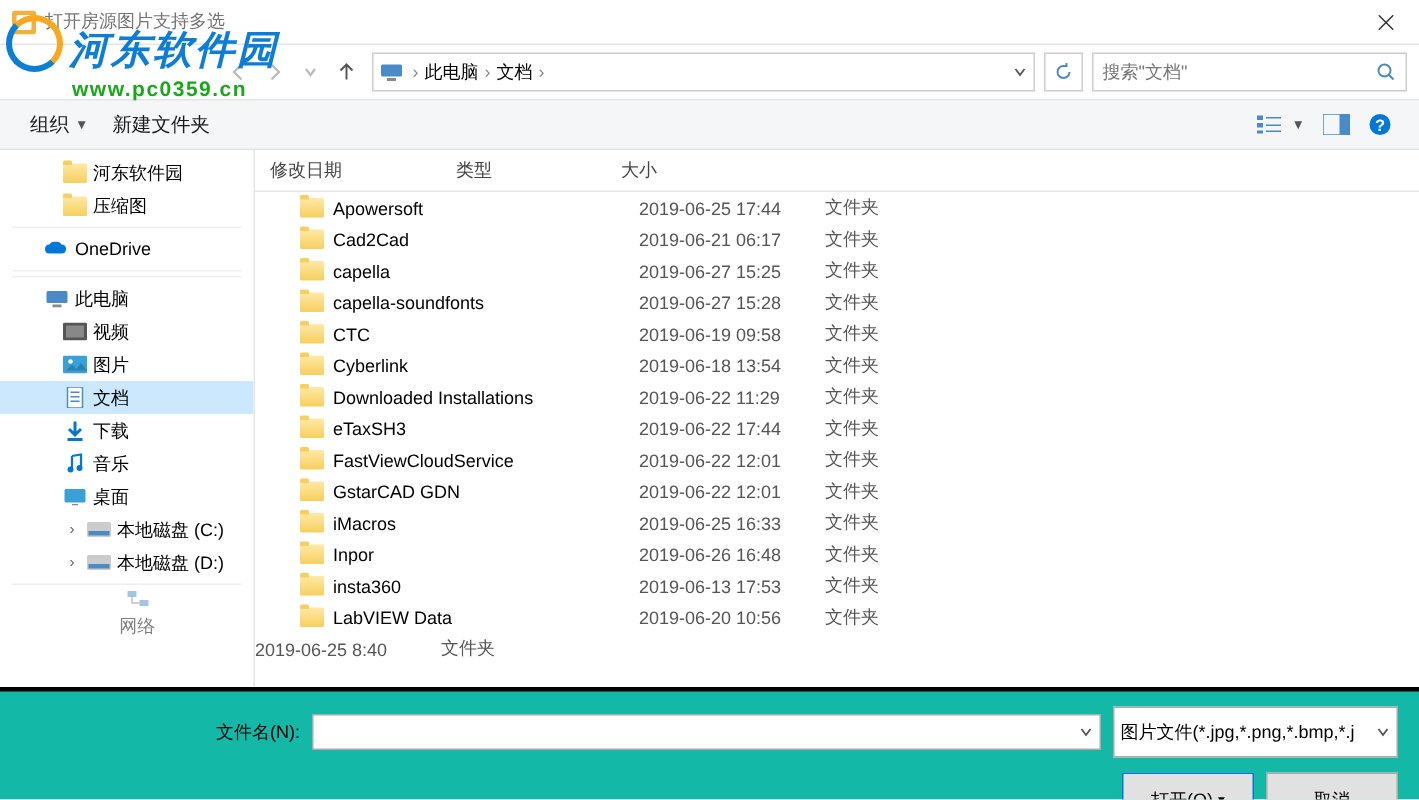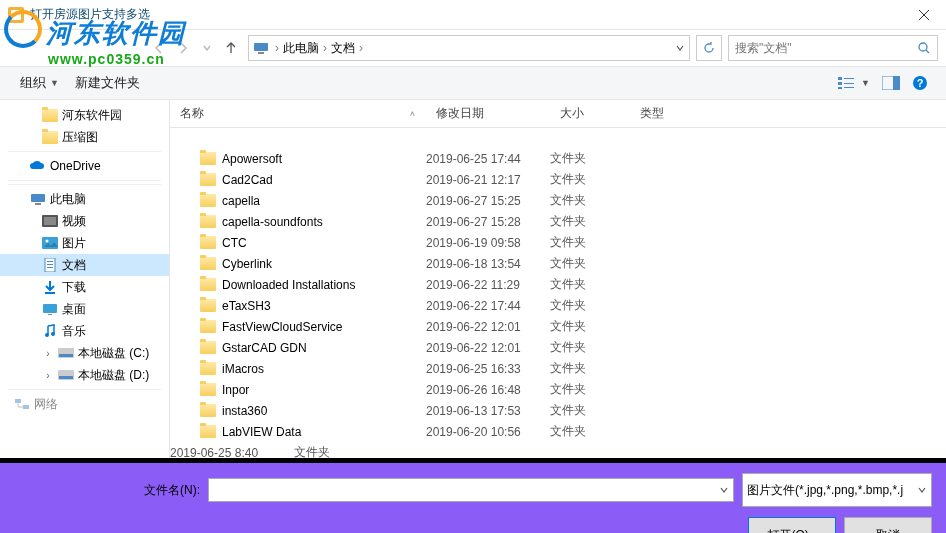--- a/index.html
+++ b/index.html
@@ -1,20 +1,20 @@
 <!DOCTYPE html>
 <html><head>
 <meta charset="utf-8">
 <style>
 * { box-sizing: border-box; margin: 0; padding: 0; font-family: "Segoe UI", Tahoma, sans-serif; }
 body { width: 946px; height: 533px; background: #fff; position: relative; overflow: hidden; }
 
 .titlebar { height: 30px; display: flex; align-items: center; padding: 0 0 0 8px; border-bottom: 1px solid #e5e5e5; position: relative; }
 .titlebar .app-icon { width: 16px; height: 16px; margin-right: 6px; }
-.titlebar .title { font-size: 12px; color: #0c4a6e; }
+.titlebar .title { font-size: 12px; color: #737373; }
 .titlebar .win-close { margin-left: auto; width: 45px; height: 30px; display: flex; align-items: center; justify-content: center; cursor: pointer; }
 
 .watermark { position: absolute; top: 4px; left: 4px; z-index: 100; pointer-events: none; }
 .watermark .wm-title { font-size: 26px; font-weight: bold; font-style: italic; color: #0d7dd6; letter-spacing: 2px; }
 .watermark .wm-url { font-size: 14px; color: #19a819; font-weight: bold; letter-spacing: 1px; }
 .watermark .wm-icon { display: inline-block; width: 38px; height: 38px; border: 4px solid #f7a81e; border-radius: 50%; border-left-color: #0d7dd6; border-bottom-color: #0d7dd6; position: relative; top: 6px; margin-right: 4px; }
 
 .navbar { height: 36px; display: flex; align-items: center; padding: 0 8px; gap: 6px; }
 .nav-arrows { display: flex; gap: 2px; margin-left: 140px; }
 .nav-btn { width: 22px; height: 22px; display: flex; align-items: center; justify-content: center; color: #666; cursor: pointer; border-radius: 2px; }
@@ -42,30 +42,30 @@
 .tree-item .ticon { width: 16px; height: 16px; display: inline-flex; align-items: center; justify-content: center; }
 .hr-sep { height: 1px; background: #eee; margin: 3px 8px; }
 
 .filepane { flex: 1; display: flex; flex-direction: column; overflow: hidden; }
 .col-headers { height: 28px; display: flex; border-bottom: 1px solid #e5e5e5; font-size: 12px; color: #444; }
 .col-headers .col { padding: 6px 10px; border-right: 1px solid transparent; display:flex; align-items:center; gap:4px; cursor:pointer;}
 .col-name { width: 256px; }
 .col-date { width: 124px; }
 .col-type { width: 110px; }
 .col-size { width: 80px; }
-.filelist { flex: 1; overflow-y: auto; margin-top: 20px; }
+.filelist { flex: 1; overflow-y: auto; }
 .file-row { display: flex; height: 21px; align-items: center; font-size: 12px; cursor: pointer; }
 .file-row .fname { width: 256px; padding-left: 30px; display: flex; align-items: center; gap: 6px; }
 .file-row .fdate { width: 124px; color: #555; }
 .file-row .ftype { width: 110px; color: #555; }
 .file-row .fsize { width: 80px; color: #555; }
 .folder-icon { width: 16px; height: 13px; background: linear-gradient(#ffe9a6, #f7cf5e); border-radius: 1px; position: relative; }
 .folder-icon::before { content:''; position:absolute; top:-2px; left:0; width:6px; height:3px; background:#f7cf5e; border-radius:1px 1px 0 0;}
 
-.footer { height: 75px; border-top: 5px solid #000000; background: #8b5cf6; padding: 10px 14px 10px 0; }
+.footer { height: 75px; border-top: 3px solid #000000; background: #14b8a6; padding: 10px 14px 10px 0; }
 .footer-row1 { display: flex; align-items: center; gap: 8px; margin-bottom: 10px; }
 .footer-row1 .lbl { width: 200px; text-align: right; font-size: 12px; }
 .footer-row1 .fname-input { flex: 1; height: 24px; border: 1px solid #aaa; padding: 0 4px; font-size: 12px; background:#fff; display:flex; align-items:center;}
 .footer-row1 .fname-input input { border:none; outline:none; flex:1; font-size:12px;}
 .footer-row1 .filter { width: 190px; height: 24px; border: 1px solid #aaa; font-size: 12px; padding: 16px 4px; display: flex; align-items: center; background:#fff;}
 .footer-row1 .dd2 { color: #555; }
 .footer-row2 { display: flex; justify-content: flex-end; gap: 8px; padding-right: 0; }
 .btn { min-width: 88px; height: 36px; border: 1px solid #aaa; background: #e1e1e1; font-size: 12px; cursor: pointer; display:flex; align-items:center; justify-content:center;}
 .btn.primary { border: 1px solid #0078d7; }
 
@@ -255,96 +255,92 @@
         <span class="ticon">
           <svg width="14" height="14">
             <path d="M7 1 L7 9 M3 6 L7 10 L11 6" stroke="#0078d7" stroke-width="2" fill="none"></path>
             <rect x="2" y="12" width="10" height="2" fill="#0078d7"></rect>
           </svg>
         </span>
         <span>下载</span>
       </div>
     <div class="tree-item indent1">
         <span class="ticon">
-          <svg width="16" height="12">
-            <rect x="1" y="1" width="14" height="9" fill="#3aa0d8" rx="1"></rect>
-            <rect x="6" y="11" width="4" height="1" fill="#888"></rect>
-          </svg>
-        </span>
-        <span>桌面</span>
-      </div>
-    <div class="tree-item indent1">
-        <span class="ticon">
           <svg width="14" height="14">
             <path d="M5 2 L5 10 M5 2 L11 1 L11 9" stroke="#0078d7" stroke-width="1.5" fill="none"></path>
             <circle cx="4" cy="11" r="2" fill="#0078d7"></circle>
             <circle cx="10" cy="10" r="2" fill="#0078d7"></circle>
           </svg>
         </span>
         <span>音乐</span>
       </div>
     <div class="tree-item indent1">
+        <span class="ticon">
+          <svg width="16" height="12">
+            <rect x="1" y="1" width="14" height="9" fill="#3aa0d8" rx="1"></rect>
+            <rect x="6" y="11" width="4" height="1" fill="#888"></rect>
+          </svg>
+        </span>
+        <span>桌面</span>
+      </div>
+    <div class="tree-item indent1">
         <span class="chev">›</span>
         <span class="ticon">
           <svg width="16" height="10">
             <rect width="16" height="10" fill="#ccc" rx="1"></rect>
             <rect x="1" y="6" width="14" height="3" fill="#4a8ac9"></rect>
           </svg>
         </span>
         <span>本地磁盘 (C:)</span>
       </div>
     <div class="tree-item indent1">
         <span class="chev">›</span>
         <span class="ticon">
           <svg width="16" height="10">
             <rect width="16" height="10" fill="#ccc" rx="1"></rect>
             <rect x="1" y="6" width="14" height="3" fill="#4a8ac9"></rect>
           </svg>
         </span>
         <span>本地磁盘 (D:)</span>
       </div>
     <div class="hr-sep"></div>
-    <div class="tree-item" style="opacity:.5;">
+    <div class="tree-item" style="opacity:.5;flex-direction:column;">
         <span class="ticon">
           <svg width="16" height="12">
             <rect x="1" y="1" width="6" height="4" fill="#4a8ac9"></rect>
             <rect x="9" y="7" width="6" height="4" fill="#4a8ac9"></rect>
             <path d="M4 5 L4 9 L9 9" stroke="#888" fill="none"></path>
           </svg>
         </span>
         <span>网络</span>
       </div>
   </div>
 
   <div class="filepane">
     <div class="col-headers">
-      <div class="col col-name">
-          <span>名称</span>
-          <span style="margin-left:auto;color:#888;font-size:9px;">˄</span>
-        </div>
       <div class="col col-date">修改日期</div>
+      <div class="col col-type">类型</div>
       <div class="col col-size">大小</div>
-      <div class="col col-type">类型</div>
     </div>
     <div class="filelist" id="filelist">
         <div class="file-row">
           <div class="fname">
             <span class="folder-icon"></span>
             <span>Apowersoft</span>
           </div>
           <div class="fdate">2019-06-25 17:44</div>
           <div class="ftype">文件夹</div>
           <div class="fsize"></div>
         </div>
         <div class="file-row">
           <div class="fname">
             <span class="folder-icon"></span>
             <span>Cad2Cad</span>
           </div>
-          <div class="fdate">2019-06-21 12:17</div>
+          <div class="fdate">2019-06-21 06:17</div>
           <div class="ftype">文件夹</div>
           <div class="fsize"></div>
         </div>
         <div class="file-row">
           <div class="fname">
             <span class="folder-icon"></span>
             <span>capella</span>
           </div>
           <div class="fdate">2019-06-27 15:25</div>
           <div class="ftype">文件夹</div>

